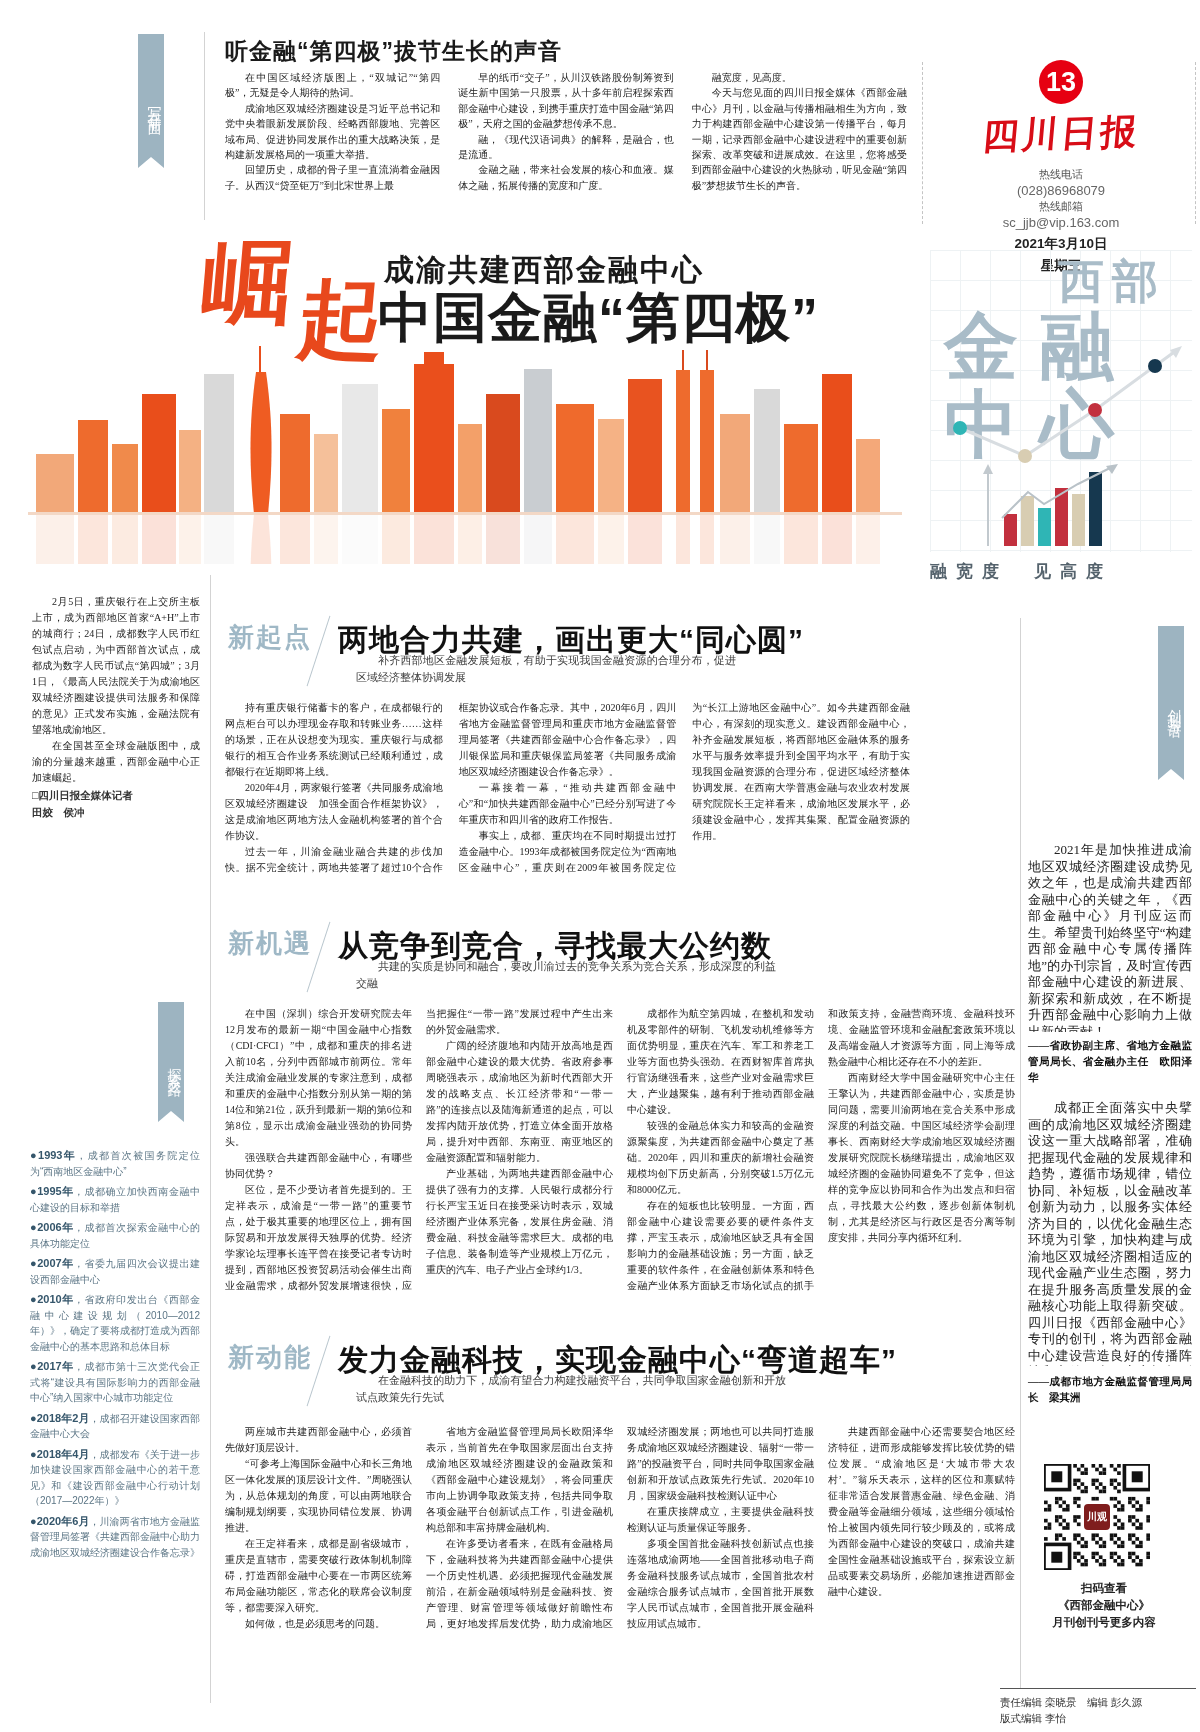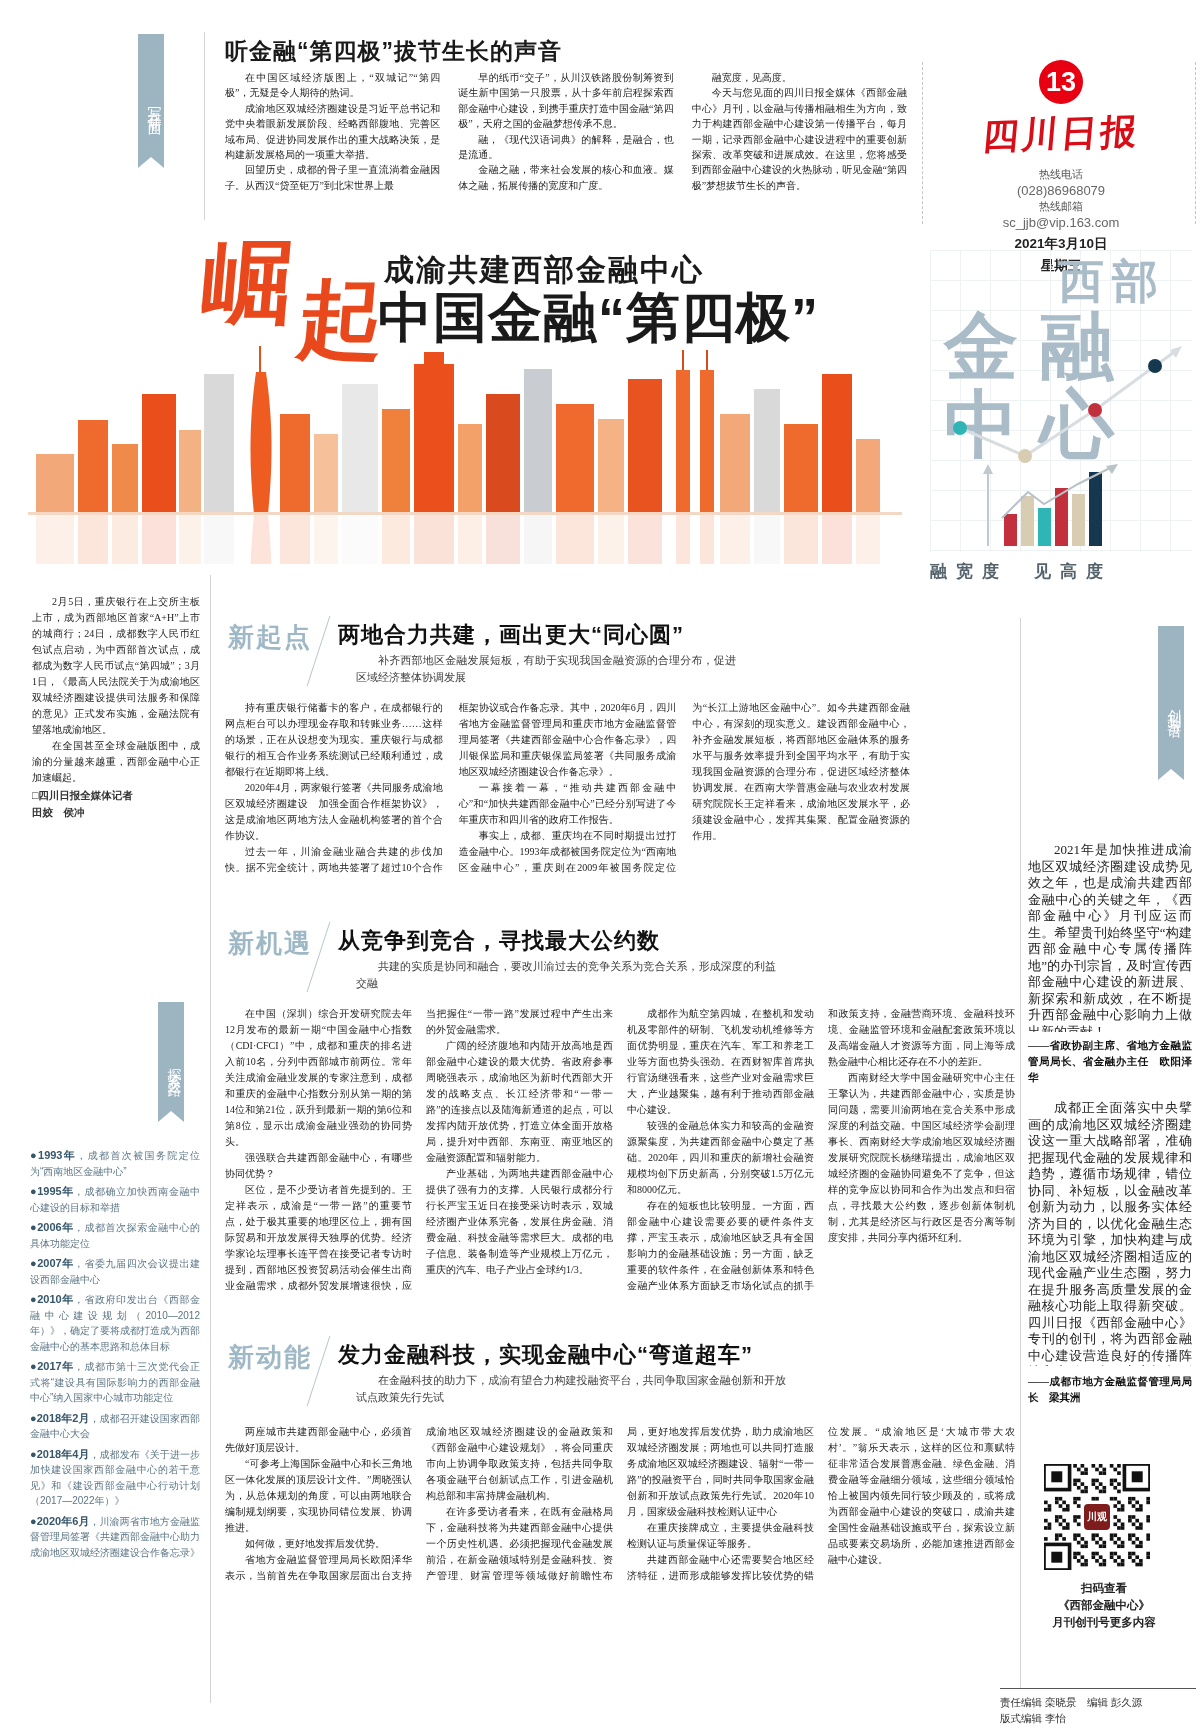--- a/index.html
+++ b/index.html
@@ -72,21 +72,21 @@
   
   .lead{position:absolute;left:32px;top:594px;width:168px;
     font-family:"Liberation Serif","DejaVu Serif",serif;
     font-size:10px;line-height:16px;color:#222;text-align:justify}
   .lead p{text-indent:2em}
   .byline{margin-top:1px;font-size:10.5px;line-height:17px;text-indent:0;font-weight:bold;color:#333}
 
   
   .sec-label{position:absolute;left:228px;font-size:26px;font-weight:bold;color:#9fb8c6;letter-spacing:2px}
   .sec-slash{position:absolute;width:1px;background:#b9c6ce;transform:rotate(18deg)}
-  .sec-hl{position:absolute;font-size:22px;font-weight:bold;letter-spacing:1px;color:#111}
+  .sec-hl{position:absolute;font-size:30px;font-weight:bold;letter-spacing:1px;color:#111}
   .sec-intro{position:absolute;font-family:"Liberation Serif","DejaVu Serif",serif;
     font-size:11px;line-height:17px;color:#3c3c3c;text-align:justify}
   .sec-intro p{text-indent:2em}
   .sec-body{position:absolute;left:225px;overflow:hidden;
     font-family:"Liberation Serif","DejaVu Serif",serif;
     font-size:10px;line-height:16px;color:#222;text-align:justify}
   .sec-body p{text-indent:2em}
   .body1{top:700px;width:685px;height:208px;column-count:3;column-gap:16px}
   .body2{top:1006px;width:790px;height:322px;column-count:4;column-gap:14px}
   .body3{top:1424px;width:790px;height:278px;column-count:4;column-gap:14px}
@@ -267,24 +267,26 @@
 
 <div class="sec-label" style="top:1340px">新动能</div>
 <div class="sec-slash" style="left:318px;top:1334px;height:74px"></div>
 <div class="sec-hl" style="left:338px;top:1340px">发力金融科技，实现金融中心“弯道超车”</div>
 <div class="sec-intro" style="left:356px;top:1372px;width:430px">
   <p>在金融科技的助力下，成渝有望合力构建投融资平台，共同争取国家金融创新和开放试点政策先行先试</p>
 </div>
 <div class="sec-body body3">
   <p>两座城市共建西部金融中心，必须首先做好顶层设计。</p>
   <p>“可参考上海国际金融中心和长三角地区一体化发展的顶层设计文件。”周晓强认为，从总体规划的角度，可以由两地联合编制规划纲要，实现协同错位发展、协调推进。</p>
-  <p>如何做，更好地发挥后发优势。</p>
+  <p>在王定祥看来，成都是副省级城市，重庆是直辖市，需要突破行政体制机制障碍，打造西部金融中心要在一市两区统筹布局金融功能区，常态化的联席会议制度等，都需要深入研究。</p>
+  <p>如何做，也是必须思考的问题。</p>
   <p>省地方金融监督管理局局长欧阳泽华表示，当前首先在争取国家层面出台支持成渝地区双城经济圈建设的金融政策和《西部金融中心建设规划》，将会同重庆市向上协调争取政策支持，包括共同争取各项金融平台创新试点工作，引进金融机构总部和丰富持牌金融机构。</p>
   <p>在许多受访者看来，在既有金融格局下，金融科技将为共建西部金融中心提供一个历史性机遇。必须把握现代金融发展前沿，在新金融领域特别是金融科技、资产管理、财富管理等领域做好前瞻性布局，更好地发挥后发优势，助力成渝地区双城经济圈发展；两地也可以共同打造服务成渝地区双城经济圈建设、辐射“一带一路”的投融资平台，同时共同争取国家金融创新和开放试点政策先行先试。2020年10月，国家级金融科技检测认证中心</p>
   <p>在重庆接牌成立，主要提供金融科技检测认证与质量保证等服务。</p>
+  <p>多项全国首批金融科技创新试点也接连落地成渝两地——全国首批移动电子商务金融科技服务试点城市，全国首批农村金融综合服务试点城市，全国首批开展数字人民币试点城市，全国首批开展金融科技应用试点城市。</p>
   <p>共建西部金融中心还需要契合地区经济特征，进而形成能够发挥比较优势的错位发展。“成渝地区是‘大城市带大农村’。”翁乐天表示，这样的区位和禀赋特征非常适合发展普惠金融、绿色金融、消费金融等金融细分领域，这些细分领域恰恰上被国内领先同行较少顾及的，或将成为西部金融中心建设的突破口，成渝共建全国性金融基础设施或平台，探索设立新品或要素交易场所，必能加速推进西部金融中心建设。</p>
 </div>
 
 <div class="timeline">
   <p><b>●1993年</b><span>，成都首次被国务院定位为“西南地区金融中心”</span></p>
   <p><b>●1995年</b><span>，成都确立加快西南金融中心建设的目标和举措</span></p>
   <p><b>●2006年</b><span>，成都首次探索金融中心的具体功能定位</span></p>
   <p><b>●2007年</b><span>，省委九届四次会议提出建设西部金融中心</span></p>
   <p><b>●2010年</b><span>，省政府印发出台《西部金融中心建设规划（2010—2012年）》，确定了要将成都打造成为西部金融中心的基本思路和总体目标</span></p>
   <p><b>●2017年</b><span>，成都市第十三次党代会正式将“建设具有国际影响力的西部金融中心”纳入国家中心城市功能定位</span></p>

